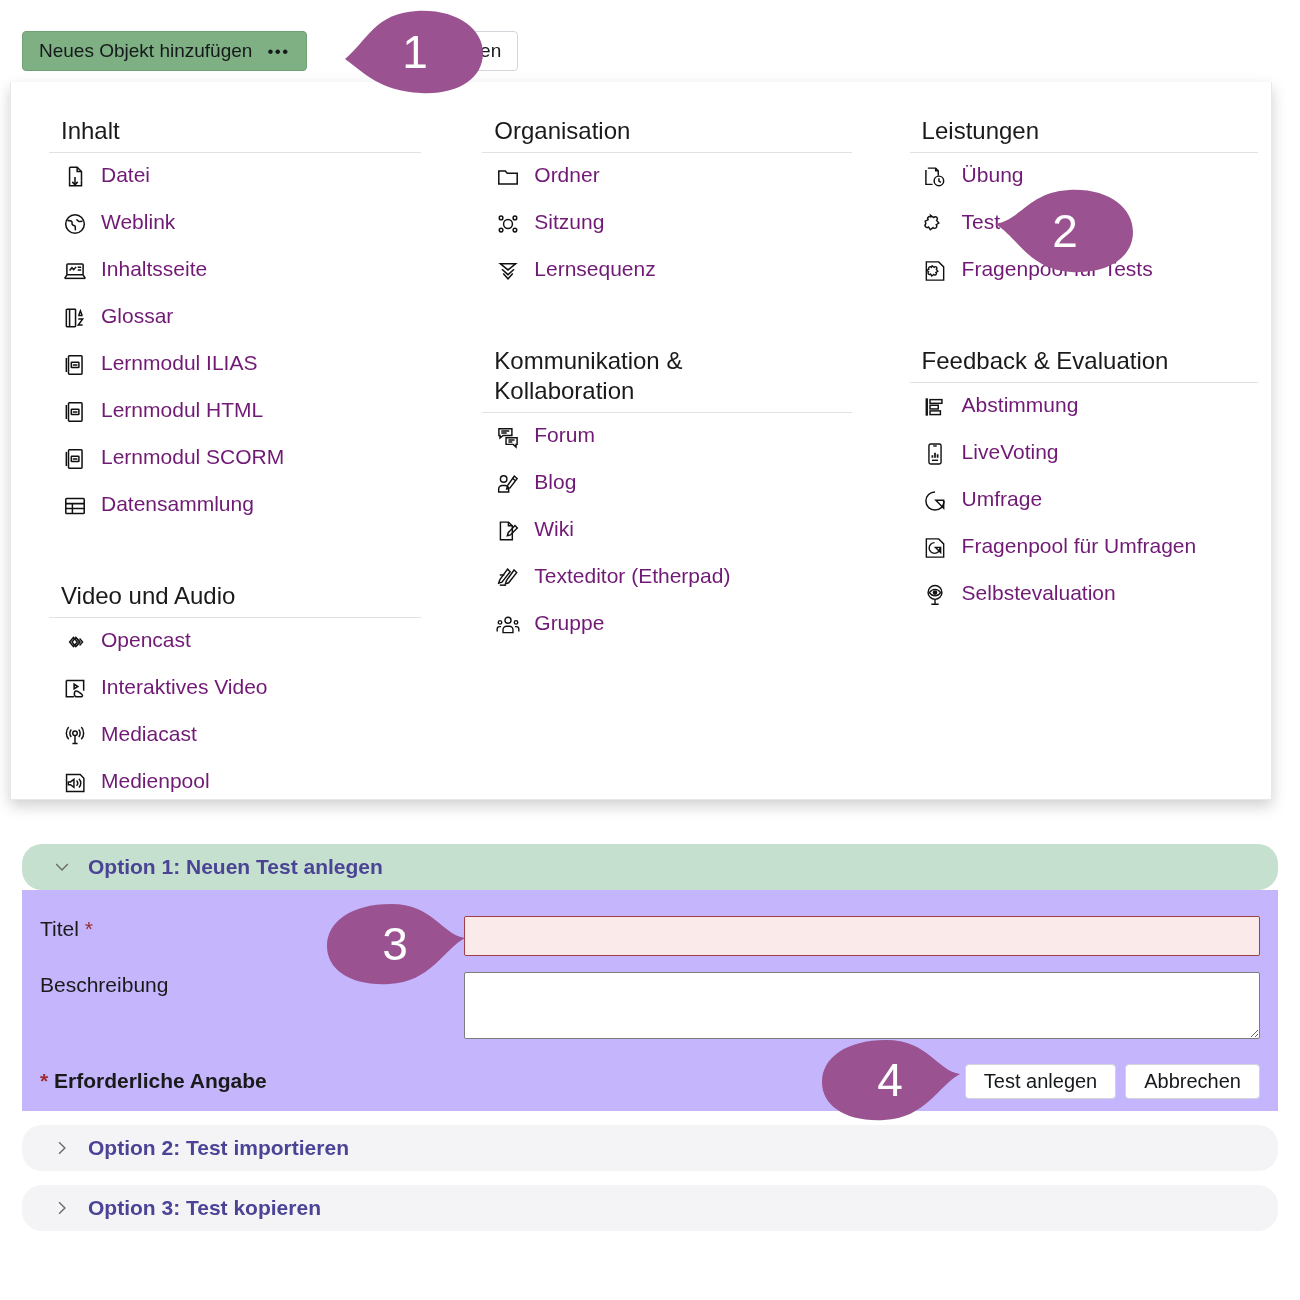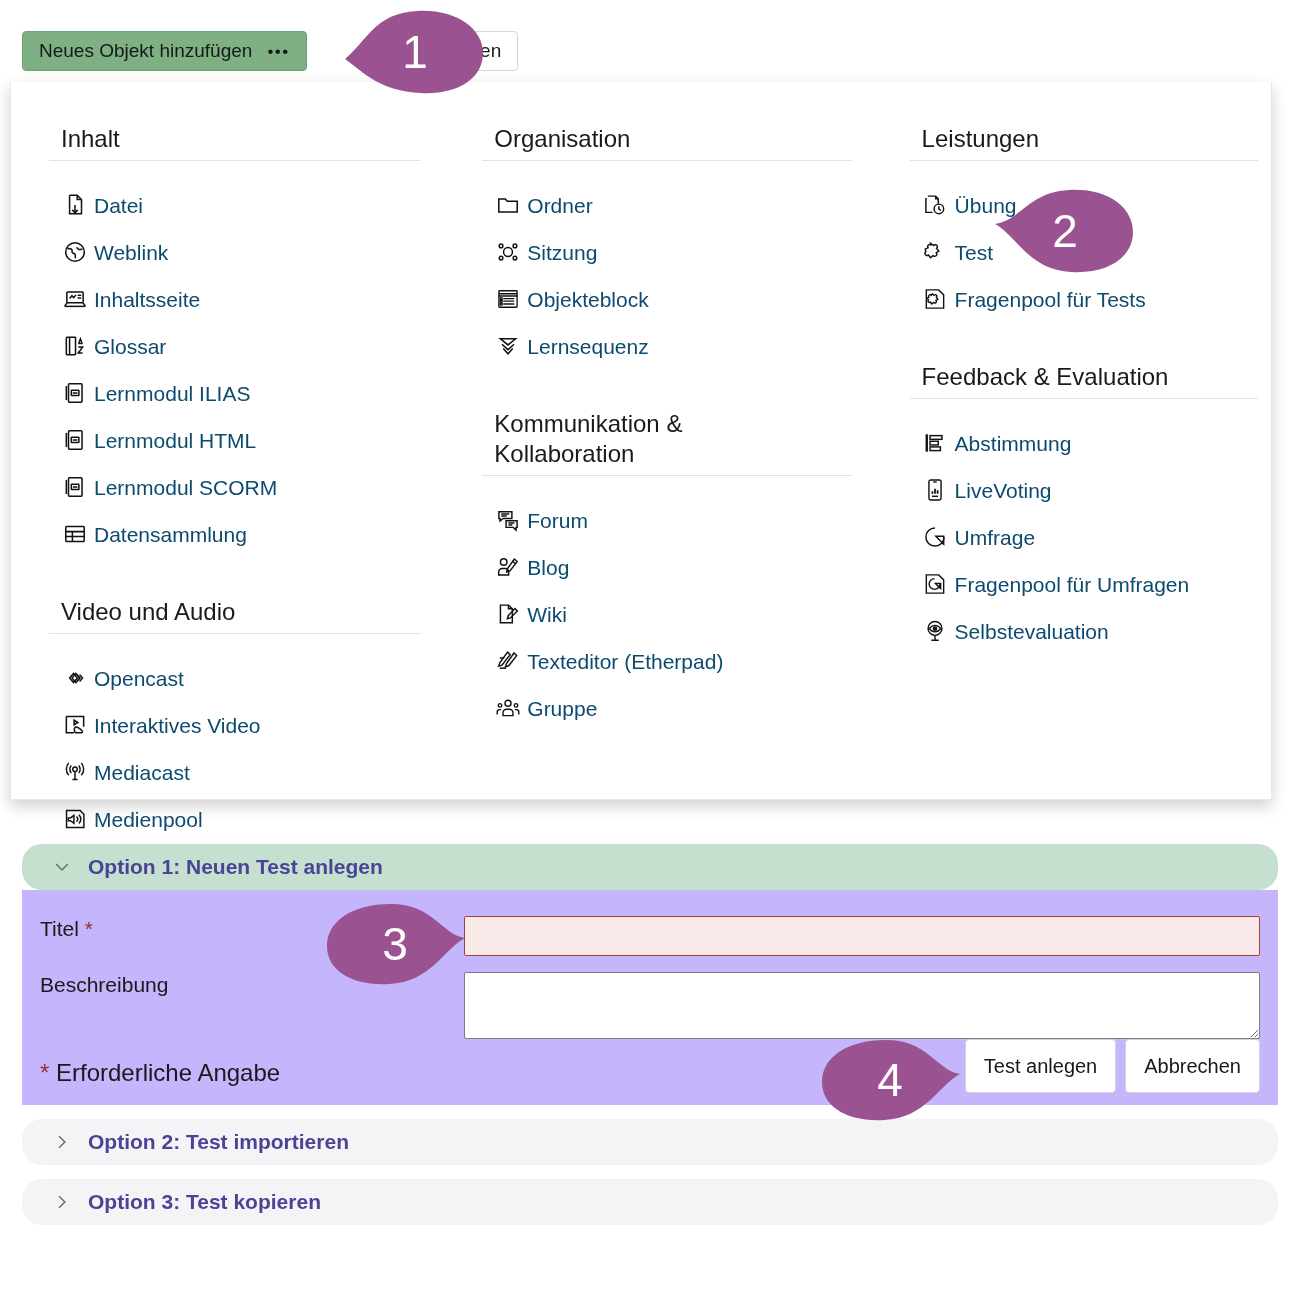--- a/index.html
+++ b/index.html
@@ -80,43 +80,43 @@
   }
   .col { box-sizing: border-box; }
   .col-1 { width: 460px; padding: 26px 0 0 38px; }
   .col-2 { width: 428px; padding: 26px 0 0 12px; }
   .col-3 { width: 374px; padding: 26px 0 0 12px; }
 
   .grp-title {
     font-size: 24px;
     color: #1a1a1a;
     font-weight: 400;
-    margin: 16px 0 4px 12px;
+    margin: 8px 0 4px 12px;
     line-height: 1.25;
   }
   .grp-title.two-line { max-width: 330px; }
   .grp-rule {
     height: 1px;
     background: #e2e2e2;
     margin: 6px 0 10px 0;
   }
   .rule-1 { width: 372px; }
   .rule-2 { width: 370px; }
   .rule-3 { width: 348px; }
   .grp-space { height: 34px; }
 
   .mitem {
     display: flex;
-    align-items: flex-end;
-    gap: 6px;
+    align-items: flex-start;
+    gap: 13px;
     height: 47px;
     padding-left: 12px;
     cursor: pointer;
     font-size: 21px;
-    color: #0c4a6e;
+    color: #701a75;
     white-space: nowrap;
   }
   .mitem .ico {
     width: 27px; height: 27px;
     flex: 0 0 27px;
     display: flex; align-items: center; justify-content: center;
   }
   .mitem .ico svg { width: 26px; height: 26px; display: block; }
 
   
@@ -184,33 +184,34 @@
     border-radius: 2px;
     outline: none;
     resize: vertical;
     font-size: 19px;
     font-family: "Liberation Sans", sans-serif;
     padding: 6px 8px;
   }
   .gap-rows { height: 16px; }
   .req-note {
     padding-left: 18px;
-    margin-top: 20px;
-    font-size: 24px;
+    margin-top: 30px;
+    font-size: 21px;
     color: #1a1a1a;
+    font-weight: bold;
   }
   .btn-row {
     position: absolute;
     right: 18px;
     bottom: 12px;
     display: flex;
     gap: 9px;
   }
   .btn-std {
-    height: 54px;
+    height: 35px;
     box-sizing: border-box;
     padding: 0 18px;
     background: #ffffff;
     border: 1px solid #d2d6da;
     border-radius: 4px;
     font-size: 20px;
     font-family: "Liberation Sans", sans-serif;
     color: #16191c;
     cursor: pointer;
     white-space: nowrap;
@@ -412,33 +413,20 @@
               <circle cx="5.6" cy="6.4" r="1.7"></circle>
               <circle cx="18.4" cy="6.4" r="1.7"></circle>
               <circle cx="5.6" cy="17.6" r="1.7"></circle>
               <circle cx="18.4" cy="17.6" r="1.7"></circle>
             </svg>
           </span>
         <span>Sitzung</span>
       </div>
       <div class="mitem">
         <span class="ico">
-            <svg viewBox="0 0 24 24" fill="none" stroke="#111" stroke-width="1.25">
-              <rect x="3.6" y="4.4" width="16.8" height="15.2" rx="0.6"></rect>
-              <path d="M3.6 7.2h16.8M3.6 9.2h16.8"></path>
-              <path d="M7.6 11.6h10.2M7.6 14h10.2M7.6 16.6h10.2"></path>
-              <rect x="5" y="11" width="1.5" height="1.5"></rect>
-              <rect x="5" y="13.4" width="1.5" height="1.5"></rect>
-              <rect x="5" y="16" width="1.5" height="1.5"></rect>
-            </svg>
-          </span>
-        <span>Objekteblock</span>
-      </div>
-      <div class="mitem">
-        <span class="ico">
             <svg viewBox="0 0 24 24" fill="none" stroke="#111" stroke-width="1.4">
               <path d="M5 5.4h14L12 11z"></path>
               <path d="M6.4 10.4 12 15.4l5.6-5"></path>
               <path d="M7.6 14.4 12 19.2l4.4-4.8"></path>
             </svg>
           </span>
         <span>Lernsequenz</span>
       </div>
 
       <div class="grp-space"></div>

